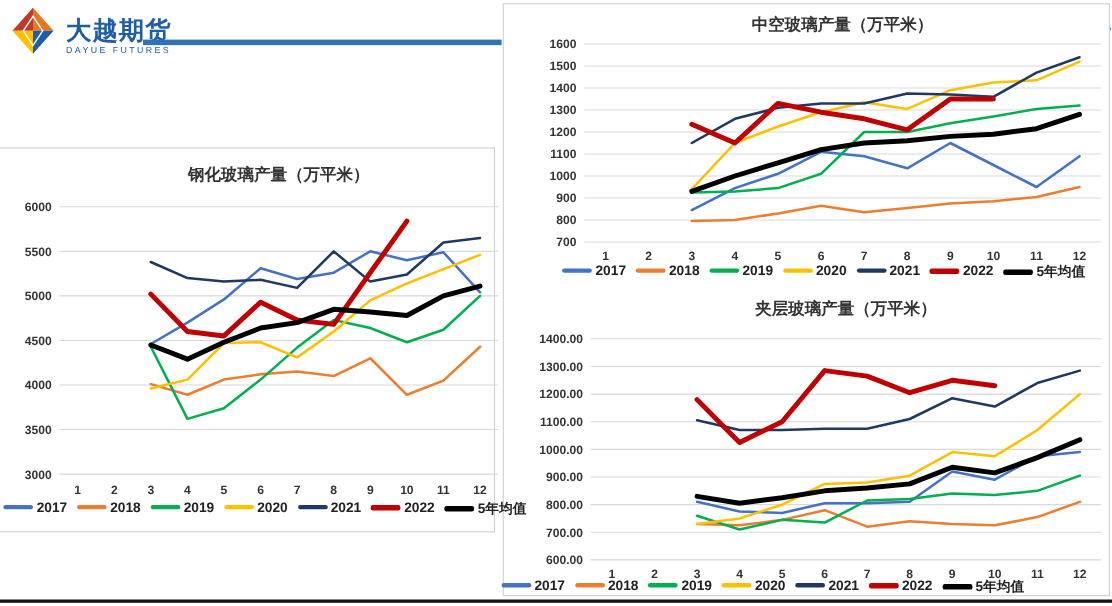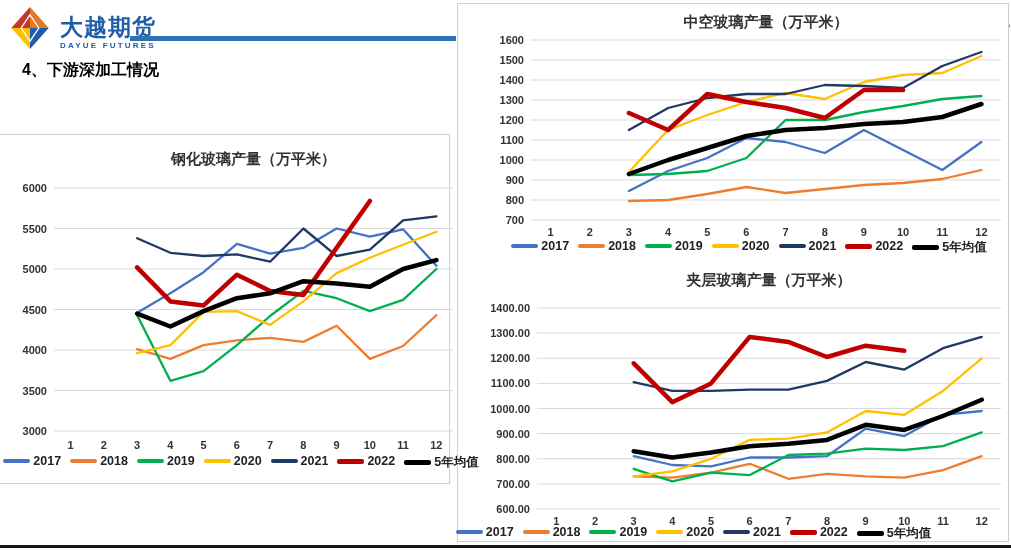--- a/index.html
+++ b/index.html
@@ -1,21 +1,21 @@
 <!DOCTYPE html>
 <html><head>
 <meta charset="utf-8">
 <style>
   html,body{margin:0;padding:0;background:#fff;}
   .page{position:relative;width:1011px;height:551px;background:#fff;overflow:hidden;
         font-family:"Liberation Sans","DejaVu Sans",sans-serif;}
   
   .logo{position:absolute;left:8px;top:6px;display:flex;align-items:flex-end;gap:8px;}
   .logo-text .cn{font-size:23px;font-weight:bold;color:#1F5CA9;line-height:24px;letter-spacing:1px;}
-  .logo-text .en{font-size:8px;font-weight:bold;color:#1F5CA9;letter-spacing:2.2px;margin-top:2px;}
+  .logo-text .en{font-size:8px;font-weight:normal;color:#1F5CA9;letter-spacing:2.2px;margin-top:2px;}
   .accent-line{position:absolute;left:130px;top:36px;width:326px;height:5px;background:#2E74B5;}
   .heading{position:absolute;left:22px;top:60px;font-size:16px;font-weight:bold;color:#000;margin:0;}
   
   .panel{position:absolute;background:#fff;border:1px solid #CFCFCF;box-sizing:border-box;}
   .panel.left{left:0;top:134px;width:450px;height:350px;border-left:none;}
   .panel.right{left:457px;top:3px;width:552px;height:539px;}
   
   .chart{position:absolute;margin-left:16px;}
   .chart svg{position:absolute;left:0;top:0;}
   .ctitle{font-size:15px;font-weight:bold;fill:#333;}
@@ -45,21 +45,20 @@
       <div class="en">DAYUE FUTURES</div>
     </div>
   </div>
 
   <div class="accent-line"></div>
 
   <svg class="arrow-icon" width="20" height="32" viewBox="0 0 20 32">
     <path d="M1,29 L15,3 L19,19 Z" fill="#2E74B5"></path>
   </svg>
 
-  <h2 class="heading">4、下游深加工情况</h2>
 
   <div class="panel left"></div>
   <div class="panel right"></div>
 
   <div class="chart" id="chart-0" style="left: 0px; top: 134px; width: 450px; height: 350px;">
       <svg width="450" height="350">
         <text class="ctitle" x="237.5" y="30" text-anchor="middle">钢化玻璃产量（万平米）</text>
         <line x1="38" y1="297" x2="437" y2="297" stroke="#D9D9D9" stroke-width="1"></line>
         <text class="ylab" x="31" y="301" text-anchor="end">3000</text>
         <line x1="38" y1="256.5" x2="437" y2="256.5" stroke="#D9D9D9" stroke-width="1"></line>

